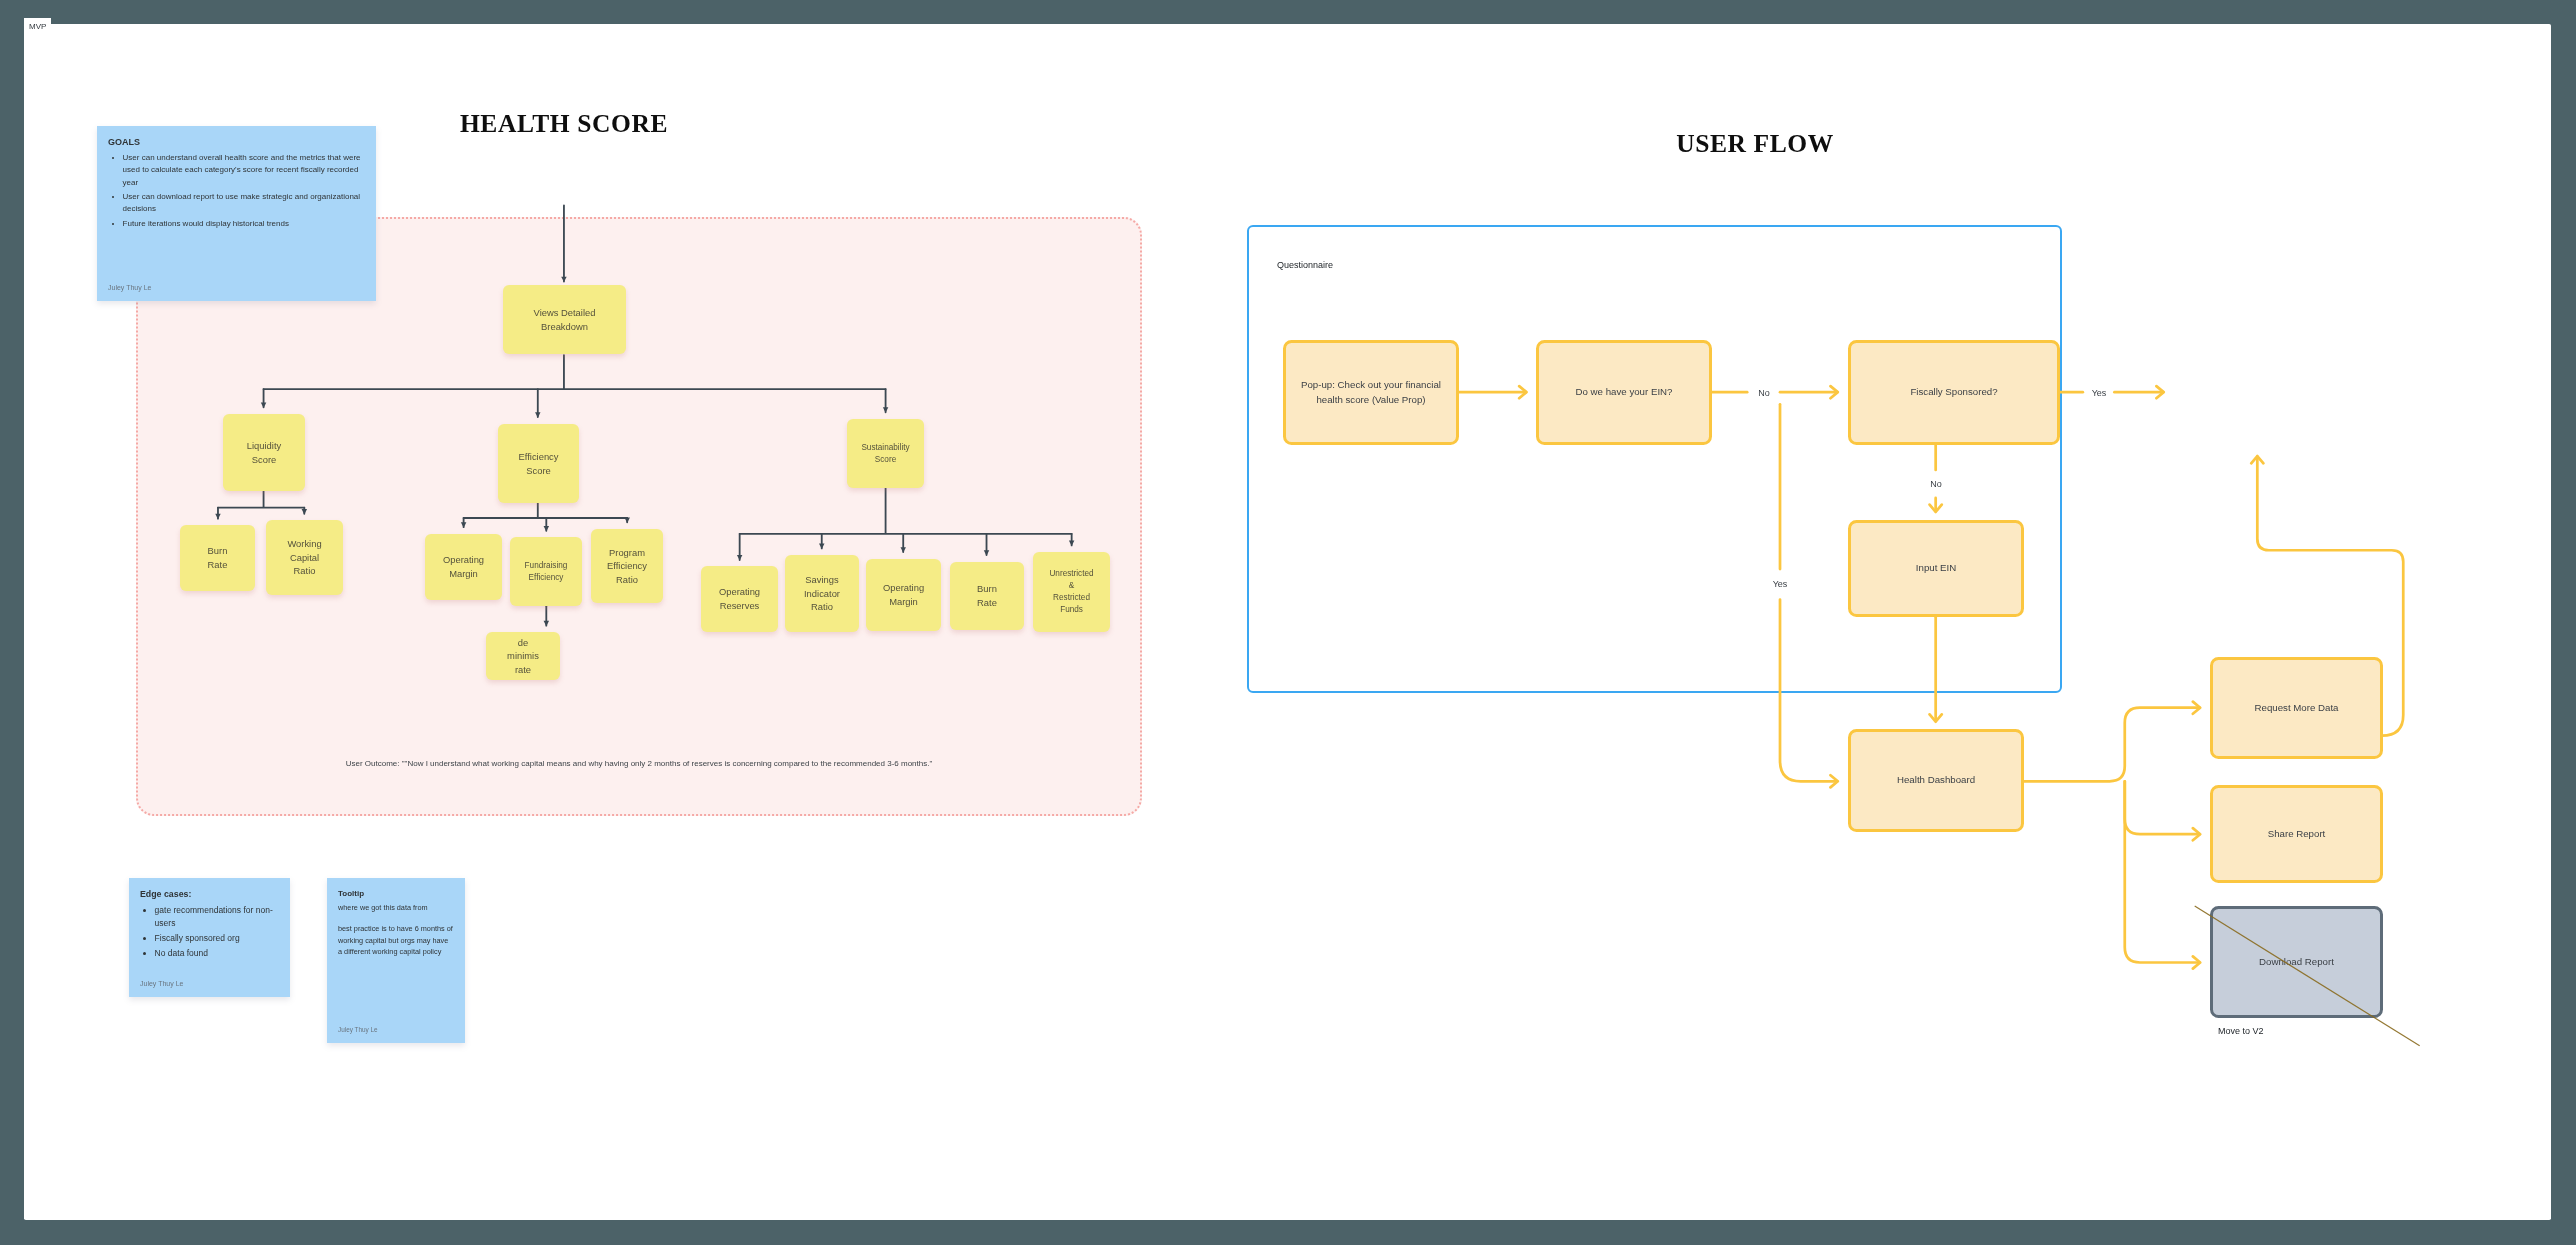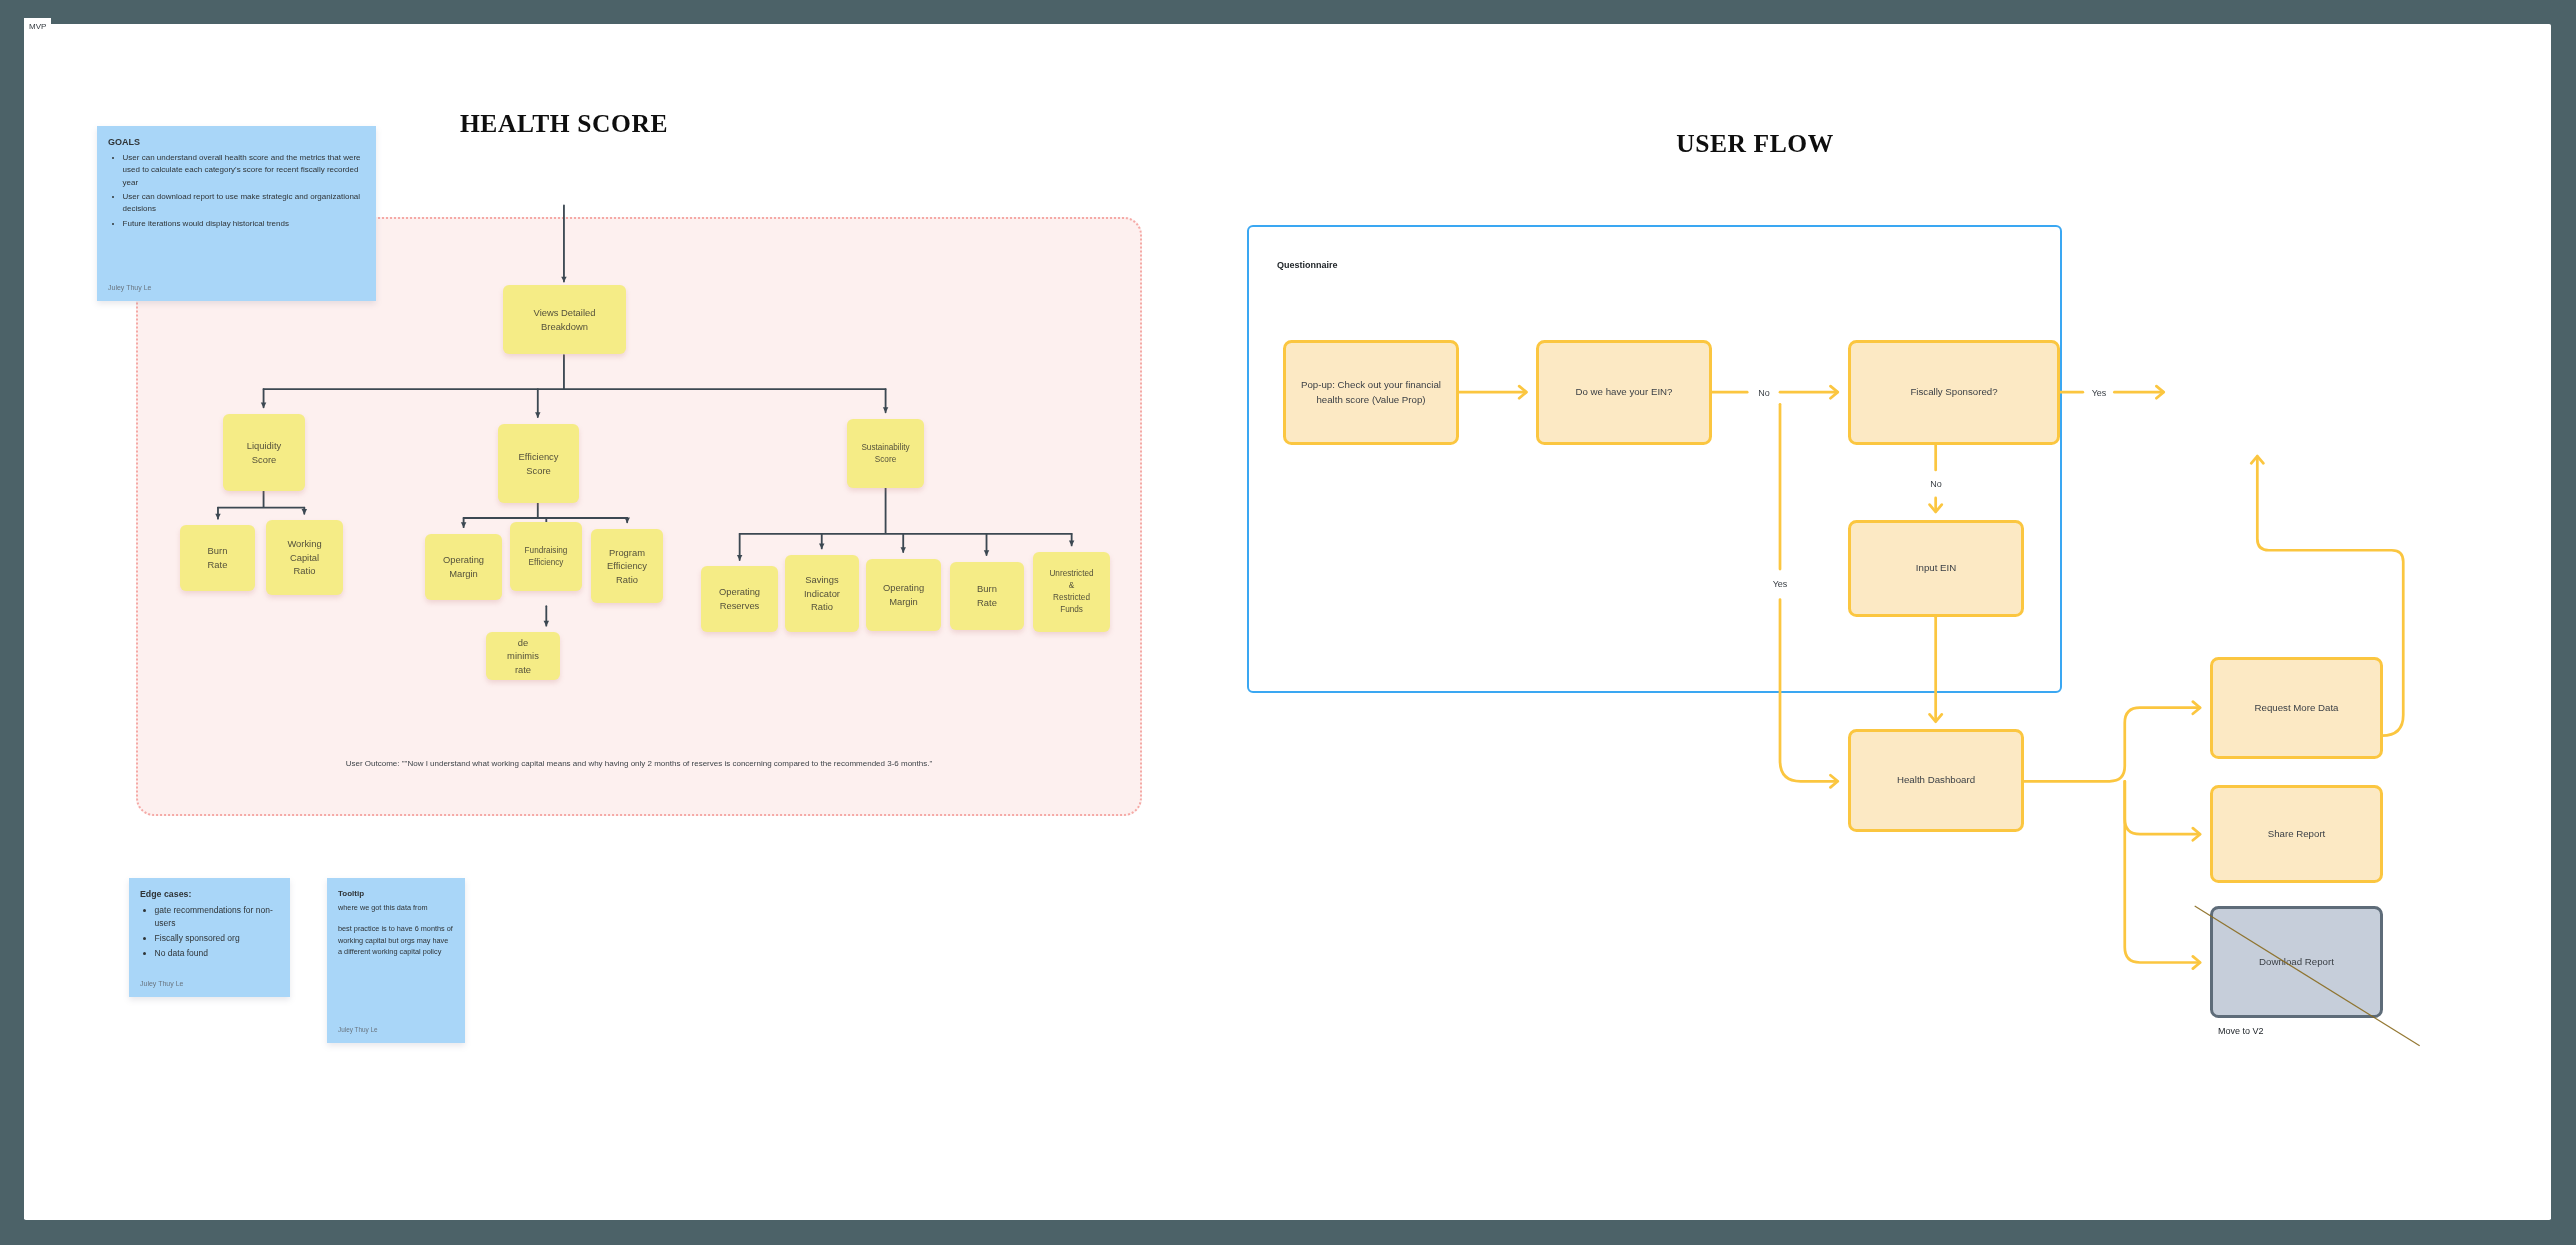--- a/index.html
+++ b/index.html
@@ -28,21 +28,21 @@
   .sticky ul{margin:2.4px 0 0;padding-left:14.6px}
   .sticky li{margin:0 0 1.8px}
   .sticky .author{position:absolute;left:11px;bottom:7.3px;color:#6A7681;font-size:7px}
   .sticky.mid{font-size:8.5px}
   .sticky.smalltxt{font-size:7.3px;line-height:1.6}
   .sticky.smalltxt .author{font-size:6.4px}
   .sticky p{margin:0 0 2.4px}
   .sticky p.gap{margin-top:9.7px}
   .frame{position:absolute;left:1223px;top:201px;width:815px;height:468px;border:2.4px solid #3AA7F2;
          border-radius:6px;z-index:0;box-sizing:border-box}
-  .frame-label{position:absolute;left:28px;top:33px;font-weight:700;font-size:9px;color:#22272b}
+  .frame-label{position:absolute;left:28px;top:33px;font-weight:400;font-size:9px;color:#22272b}
   .edge-label{position:absolute;transform:translate(-50%,-50%);font-size:9px;color:#3A3F45;z-index:2;background:#fff;padding:0 2.4px}
   .outcome{position:absolute;left:112px;top:735px;width:1006px;text-align:center;font-size:8px;color:#3E4449;z-index:2}
   .plain-label{position:absolute;font-size:9px;color:#23282d;z-index:2}
 </style>
 </head>
 <body>
 
 <div class="mvp-chip">MVP</div>
 
 <div id="canvas">
@@ -120,21 +120,21 @@
     <div class="author">Juley Thuy Le</div>
   </div>
 
   <div class="ynode" style="left:479px;top:261px;width:123px;height:69px">Views Detailed Breakdown</div>
   <div class="ynode" style="left:199px;top:390px;width:82px;height:77px">Liquidity Score</div>
   <div class="ynode" style="left:474px;top:400px;width:81px;height:79px">Efficiency Score</div>
   <div class="ynode sm" style="left:823px;top:395px;width:77px;height:69px">Sustainability Score</div>
   <div class="ynode" style="left:156px;top:501px;width:75px;height:66px">Burn Rate</div>
   <div class="ynode" style="left:242px;top:496px;width:77px;height:75px">Working Capital Ratio</div>
   <div class="ynode" style="left:401px;top:510px;width:77px;height:66px">Operating Margin</div>
-  <div class="ynode sm" style="left:486px;top:498px;width:72px;height:69px">Fundraising Efficiency</div>
+  <div class="ynode sm" style="left:486px;top:513px;width:72px;height:69px">Fundraising Efficiency</div>
   <div class="ynode" style="left:567px;top:505px;width:72px;height:74px">Program Efficiency Ratio</div>
   <div class="ynode" style="left:462px;top:608px;width:74px;height:48px">de minimis rate</div>
   <div class="ynode" style="left:677px;top:542px;width:77px;height:66px">Operating Reserves</div>
   <div class="ynode" style="left:761px;top:531px;width:74px;height:77px">Savings Indicator Ratio</div>
   <div class="ynode" style="left:842px;top:535px;width:75px;height:72px">Operating Margin</div>
   <div class="ynode" style="left:926px;top:538px;width:74px;height:68px">Burn Rate</div>
   <div class="ynode sm" style="left:1009px;top:528px;width:77px;height:80px">Unrestricted &amp; Restricted Funds</div>
 
   <div class="outcome">User Outcome: ""Now I understand what working capital means and why having only 2 months of reserves is concerning compared to the recommended 3-6 months."</div>
 

